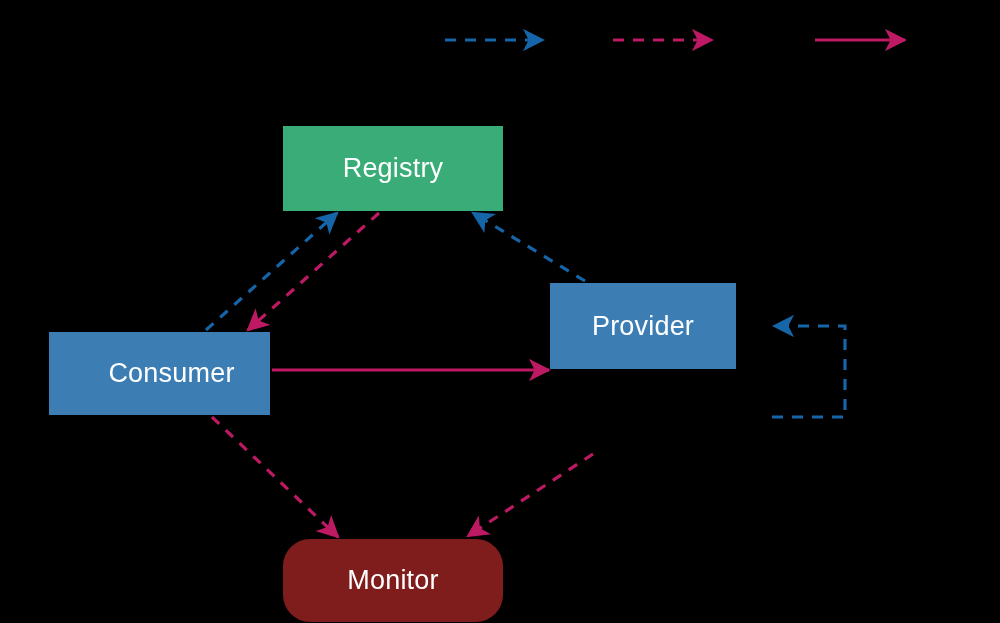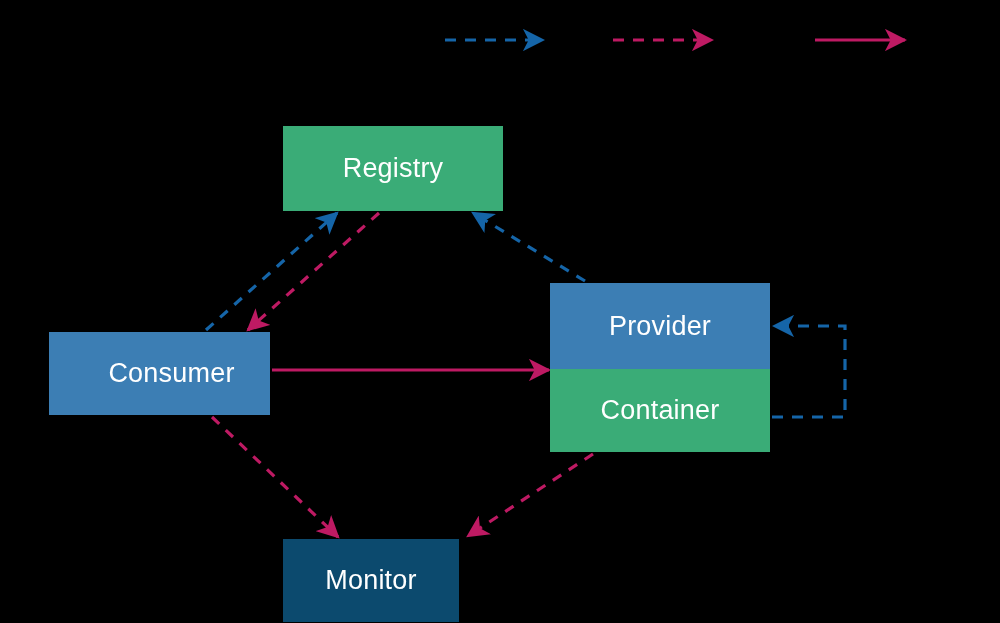--- a/index.html
+++ b/index.html
@@ -43,30 +43,31 @@
   #node-registry {
     left: 283px; top: 114px; width: 220px; height: 85px;
     background: #3aac77;
   }
   #node-consumer {
     left: 49px; top: 320px; width: 221px; height: 83px;
     background: #3c7eb4;
     padding-left: 24px;
   }
   #node-provider {
-    left: 550px; top: 271px; width: 220px; height: 86px;
+    left: 550px; top: 271px; width: 186px; height: 86px;
     background: #3c7eb4;
   }
   #node-container {
     left: 550px; top: 357px; width: 220px; height: 83px;
     background: #3aac77;
   }
   #node-monitor {
-    left: 283px; top: 527px; width: 176px; height: 83px;
-    background: #0c4a6e;
+    left: 283px; top: 527px; width: 220px; height: 83px;
+    background: #7f1d1d;
+    border-radius: 27px;
   }
 </style>
 </head>
 <body>
 
 <div id="diagram-root">
 
   <svg id="edge-layer" viewBox="0 0 1000 623" width="1000" height="623" xmlns="http://www.w3.org/2000/svg">
     <defs>
       <marker id="arrow-blue" viewBox="0 0 10 10" refX="9" refY="5" markerWidth="7" markerHeight="7" orient="auto-start-reverse">
@@ -105,21 +106,18 @@
   </div>
 
   <div class="node" id="node-consumer">
     <span class="node-label">Consumer</span>
   </div>
 
   <div class="node" id="node-provider">
     <span class="node-label">Provider</span>
   </div>
 
-  <div class="node" id="node-container">
-    <span class="node-label">Container</span>
-  </div>
 
   <div class="node" id="node-monitor">
     <span class="node-label">Monitor</span>
   </div>
 
 </div>
 
 </body></html>

